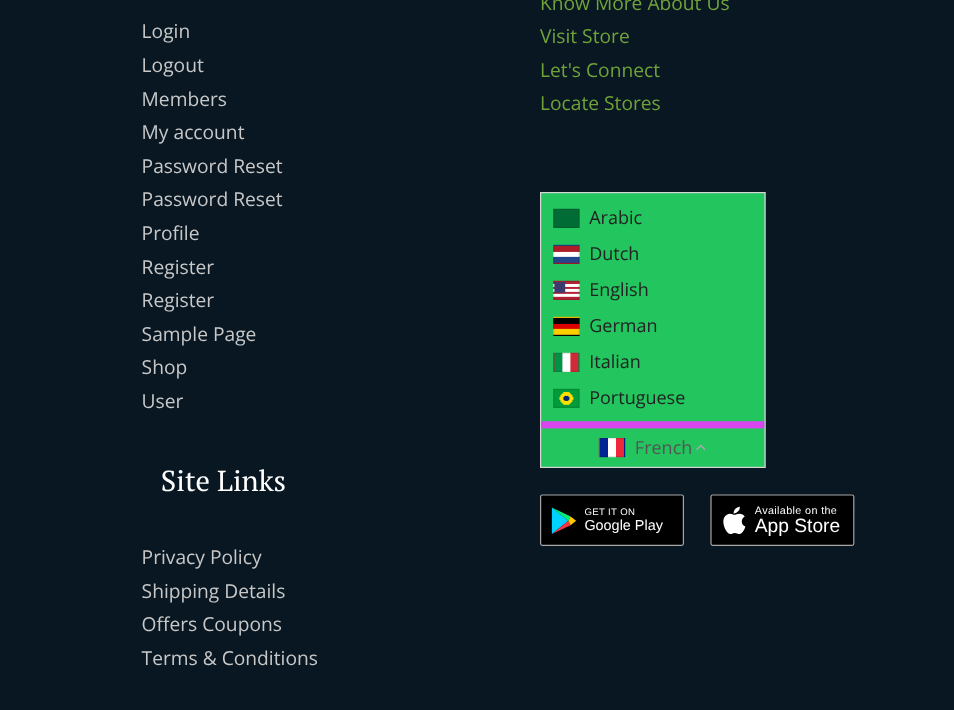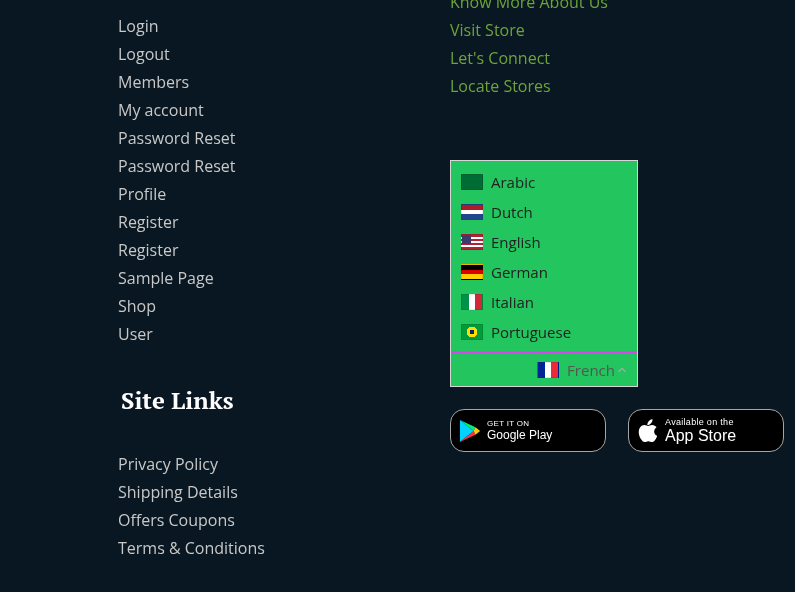--- a/index.html
+++ b/index.html
@@ -4,41 +4,41 @@
 <style>
   *{margin:0;padding:0;box-sizing:border-box}
   body{background:#081721;font-family:"Open Sans",Arial,sans-serif;width:795px;height:592px;overflow:hidden;color:#ccc}
   .footer{display:flex;padding:0 0 0 118px}
   .col{display:flex;flex-direction:column}
   .col-left{width:332px}
   .col-right{padding-top:0}
   a{text-decoration:none;cursor:pointer}
   .link-gray{color:#c8c8c8;font-size:16px;line-height:28px;display:block}
   .link-green{color:#6fa33a;font-size:16px;line-height:28px;display:block}
-  h3.section-title{color:#fff;font-family:"PT Serif",Georgia,serif;font-weight:700;font-size:24px;margin:36px 0 22px 3px}
+  h3.section-title{color:#fff;font-family:"PT Serif",Georgia,serif;font-weight:400;font-size:24px;margin:36px 0 22px 16px}
   .links-list{padding-top:12px}
   .right-links{margin-bottom:60px}
 
   
   .lang-box{background:#22c55e;width:188px;border:1px solid #d6d6d6;position:relative}
   .lang-scroll{height:190px;overflow-y:auto;padding:6px 0 4px 0}
   .lang-scroll::-webkit-scrollbar{width:8px}
   .lang-scroll::-webkit-scrollbar-thumb{background:#bcbcbc;border-radius:4px}
   .lang-scroll::-webkit-scrollbar-track{background:#f0f0f0}
   .lang-item{display:flex;align-items:center;padding:5px 8px 5px 10px;cursor:pointer}
   .flag{width:22px;height:16px;margin-right:8px;display:inline-block;border:1px solid rgba(0,0,0,.1)}
   .lang-label{color:#222;font-size:15px}
-  .lang-selected{display:flex;align-items:center;padding:6px 8px 6px 10px;border-top:3px solid #d946ef;cursor:pointer;justify-content:flex-end}
+  .lang-selected{display:flex;align-items:center;padding:6px 8px 6px 10px;border-top:6px solid #d946ef;cursor:pointer;justify-content:center}
   .lang-selected-left{display:flex;align-items:center}
   .lang-selected .lang-label{color:#555}
   .chev-up{width:14px;height:14px;color:#aaa}
 
   
   .badges{display:flex;gap:22px;margin-top:22px}
-  .badge{border:1px solid #a6a6a6;background:#000;border-radius:14px;height:43px;width:156px;display:flex;align-items:center;padding:0 10px 0 8px;cursor:pointer}
+  .badge{border:1px solid #a6a6a6;background:#000;border-radius:2px;height:43px;width:120px;display:flex;align-items:center;padding:0 10px 0 8px;cursor:pointer}
   .badge svg.store-icon{flex:0 0 auto}
   .badge-txt{display:flex;flex-direction:column;margin-left:6px;line-height:1}
   .badge-top{color:#fff;font-size:8px;letter-spacing:.3px;text-transform:uppercase;font-family:Arial,sans-serif;margin-bottom:1px}
   .badge-top.thin{font-weight:400;text-transform:none;font-size:9px}
   .badge-bottom{color:#fff;font-size:16px;font-weight:500;white-space:nowrap;font-family:Arial,sans-serif}
   .badge-bottom.google{font-size:12px}
 </style>
 </head>
 <body>
 

